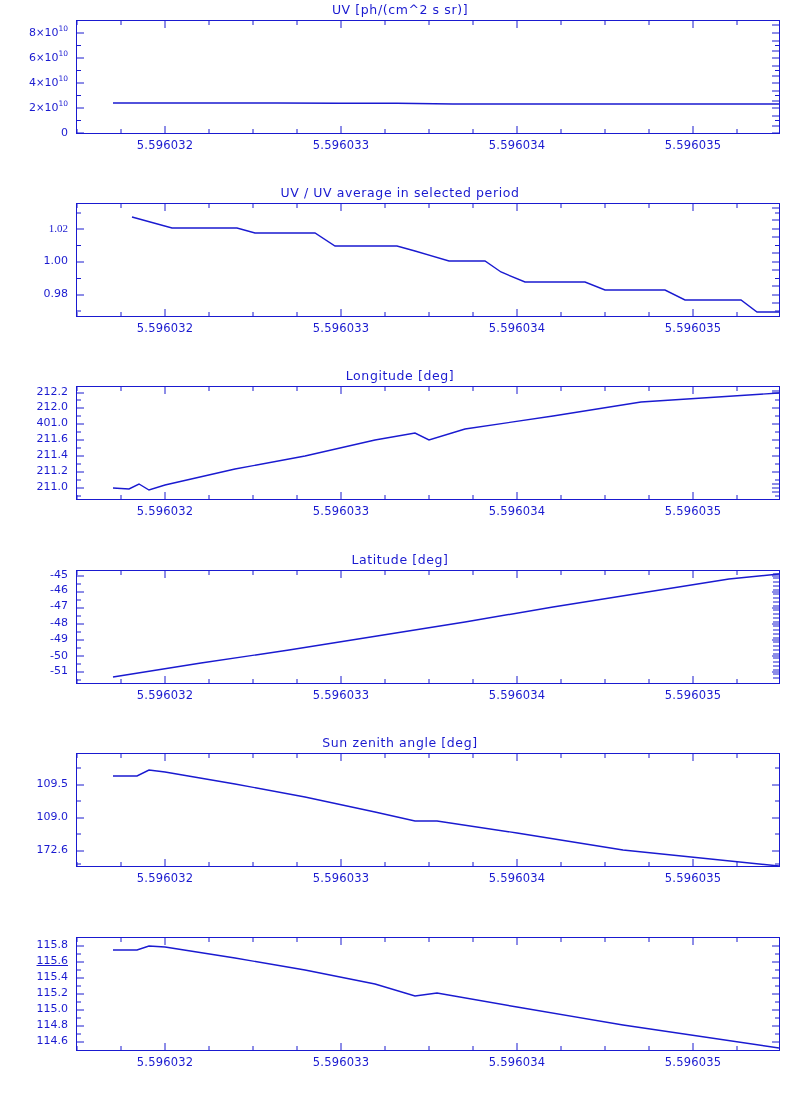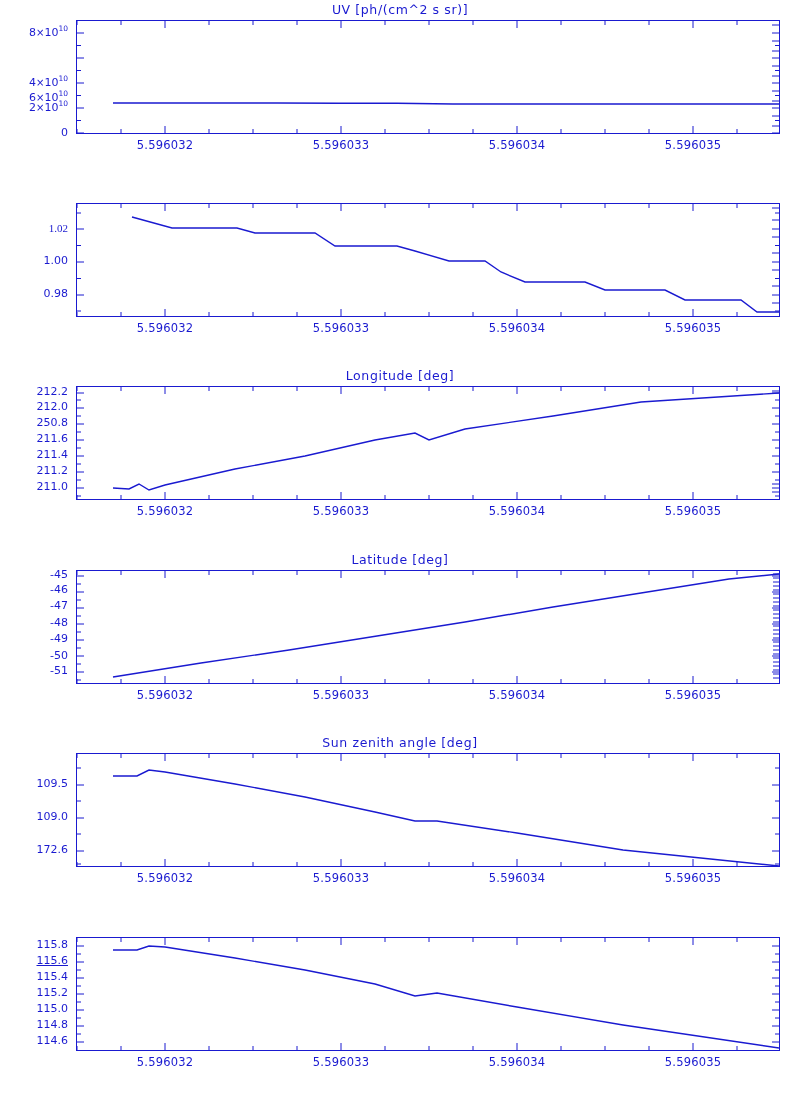--- a/index.html
+++ b/index.html
@@ -80,21 +80,21 @@
 <body>
 
 <div id="page">
 
   <div class="panel" style="top:0px;height:160px;">
     <div class="panel-title" style="top:2px;">UV [ph/(cm^2 s sr)]</div>
     <div class="ylabels" style="left:0px;top:20px;width:68px;height:115px;">
       <div class="ylabel" style="top:108px;">0</div>
       <div class="ylabel" style="top:83px;">2<span style="font-size:10px;">×</span>10<sup>10</sup></div>
       <div class="ylabel" style="top:58px;">4<span style="font-size:10px;">×</span>10<sup>10</sup></div>
-      <div class="ylabel" style="top:33px;margin-top:40px;">6<span style="font-size:10px;">×</span>10<sup>10</sup></div>
+      <div class="ylabel" style="top:33px;">6<span style="font-size:10px;">×</span>10<sup>10</sup></div>
       <div class="ylabel" style="top:8px;margin-left:16px;">8<span style="font-size:10px;">×</span>10<sup>10</sup></div>
     </div>
     <div class="plotbox" style="left:76px;top:20px;width:704px;height:114px;">
       <svg width="702" height="112" viewBox="0 0 702 112">
 
         <g stroke="#1a1ad0" stroke-width="1">
           <line x1="0" y1="112" x2="7" y2="112"></line>
             <line x1="695" y1="112" x2="702" y2="112"></line>
           <line x1="0" y1="87" x2="7" y2="87"></line>
             <line x1="695" y1="87" x2="702" y2="87"></line>
@@ -168,20 +168,21 @@
     </div>
     <div class="xlabels" style="left:76px;top:138px;width:704px;">
       <div class="xlabel" style="left:89px;">5.596032</div>
       <div class="xlabel" style="left:265px;">5.596033</div>
       <div class="xlabel" style="left:441px;">5.596034</div>
       <div class="xlabel" style="left:617px;">5.596035</div>
     </div>
   </div>
 
   <div class="panel" style="top:183px;height:160px;">
+    <div class="panel-title" style="top:2px;">UV / UV average in selected period</div>
     <div class="ylabels" style="left:0px;top:20px;width:68px;height:115px;">
       <div class="ylabel" style="top:86px;padding-left:28px;">0.98</div>
       <div class="ylabel" style="top:53px;">1.00</div>
       <div class="ylabel" style="top:20px;font-family:Liberation Serif, serif;">1.02</div>
     </div>
     <div class="plotbox" style="left:76px;top:20px;width:704px;height:114px;">
       <svg width="702" height="112" viewBox="0 0 702 112">
         <g stroke="#1a1ad0" stroke-width="1">
           <line x1="0" y1="91" x2="7" y2="91"></line>
             <line x1="695" y1="91" x2="702" y2="91"></line>
@@ -252,21 +253,21 @@
     </div>
   </div>
 
   <div class="panel" style="top:366px;height:160px;">
     <div class="panel-title" style="top:2px;">Longitude [deg]</div>
     <div class="ylabels" style="left:0px;top:20px;width:68px;height:115px;">
       <div class="ylabel" style="top:96px;">211.0</div>
       <div class="ylabel" style="top:80px;">211.2</div>
       <div class="ylabel" style="top:64px;">211.4</div>
       <div class="ylabel" style="top:48px;">211.6</div>
-      <div class="ylabel" style="top:32px;">250.8</div>
+      <div class="ylabel" style="top:32px;">401.0</div>
       <div class="ylabel" style="top:16px;">212.0</div>
       <div class="ylabel" style="top:1px;">212.2</div>
     </div>
     <div class="plotbox" style="left:76px;top:20px;width:704px;height:114px;">
       <svg width="702" height="112" viewBox="0 0 702 112">
         <g stroke="#1a1ad0" stroke-width="1">
           <line x1="0" y1="101" x2="7" y2="101"></line>
             <line x1="695" y1="101" x2="702" y2="101"></line>
           <line x1="0" y1="85" x2="7" y2="85"></line>
             <line x1="695" y1="85" x2="702" y2="85"></line>

